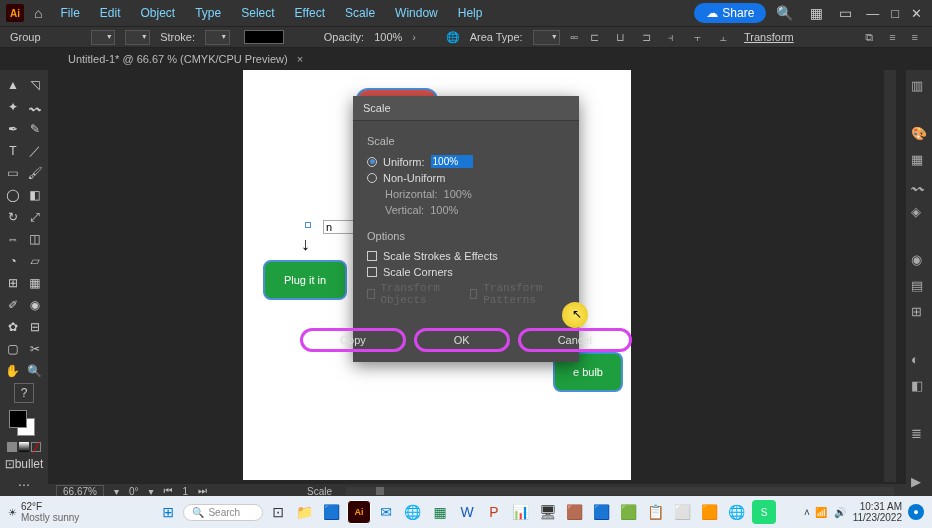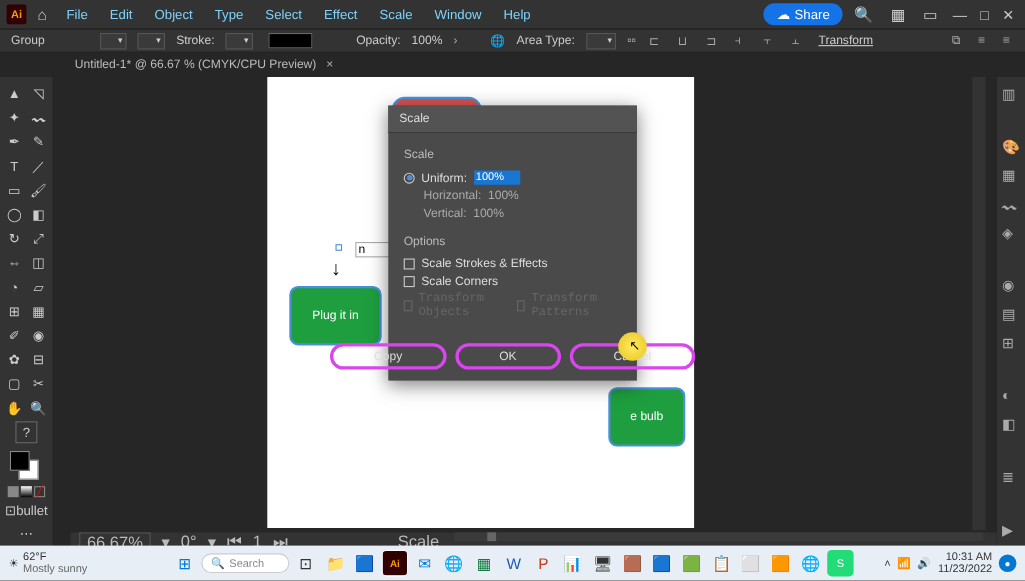--- a/index.html
+++ b/index.html
@@ -39,27 +39,27 @@
 .chip2 { position: absolute; width: 18px; height: 18px; background: #fff; border: 1px solid #888; left: 8px; top: 8px; }
 
 
 .rightdock { position: absolute; right: 0; top: 70px; width: 26px; bottom: 30px; background: #333; display: flex; flex-direction: column; align-items: center; gap: 10px; padding-top: 8px; }
 .rightdock .ric { width: 16px; height: 16px; color: #aaa; font-size: 13px; }
 .rightdock .divider { height: 12px; }
 
 
 .canvas-area { position: absolute; left: 48px; right: 26px; top: 70px; bottom: 30px; background: #262626; }
 .artboard { position: absolute; left: 195px; top: 0; width: 388px; height: 410px; background: #fff; }
-.scrollbar-bottom { position: absolute; bottom: 0; left: 16px; right: 0; height: 14px; background: #333; display: flex; align-items: flex-start; font-size: 15px; color: #bbb; gap: 10px; padding: 0 8px; }
+.scrollbar-bottom { position: absolute; bottom: 0; left: 0; right: 0; height: 14px; background: #333; display: flex; align-items: center; font-size: 10px; color: #bbb; gap: 10px; padding: 0 8px; }
 .sb-zoom { border: 1px solid #555; padding: 0 6px; }
 .scroll-v { position: absolute; right: 10px; top: 0; bottom: 16px; width: 12px; background: #333; }
 
 
 .fc-red { position: absolute; width: 82px; height: 24px; background: #d9534f; border: 2px solid #4a90d9; border-radius: 12px; }
-.fc-green { position: absolute; width: 84px; height: 54px; background: #1e9e3e; border: 2px solid #4a90d9; border-radius: 8px; color: #fff; display: flex; align-items: center; justify-content: center; font-size: 11px; }
+.fc-green { position: absolute; width: 84px; height: 40px; background: #1e9e3e; border: 2px solid #4a90d9; border-radius: 8px; color: #fff; display: flex; align-items: center; justify-content: center; font-size: 11px; }
 .arrow { position: absolute; color: #000; font-size: 18px; }
 .sel-handle { position: absolute; width: 6px; height: 6px; border: 1px solid #4a90d9; background: #fff; }
 .txt-on-canvas { position: absolute; font-size: 11px; color: #000; background: #fff; border: 1px solid #aaa; padding: 0 2px; }
 
 
 .dialog { position: absolute; left: 353px; top: 96px; width: 226px; background: #4a4a4a; box-shadow: 0 4px 16px rgba(0,0,0,0.5); font-size: 11px; color: #ddd; z-index: 10; }
 .dlg-title { background: #535353; padding: 6px 10px; border-bottom: 1px solid #3a3a3a; }
 .dlg-body { padding: 14px 14px 8px; }
 .dlg-section { font-size: 11px; color: #bbb; margin-bottom: 8px; }
 .dlg-row { display: flex; align-items: center; gap: 6px; margin: 4px 0; }
@@ -287,20 +287,24 @@
 
 <div class="dialog">
   <div class="dlg-title">Scale</div>
   <div class="dlg-body">
     <div class="dlg-section">Scale</div>
     <div class="dlg-row">
       <span class="dlg-radio on"></span>
       <span>Uniform:</span>
       <span class="dlg-input sel">100%</span>
     </div>
+    <div class="dlg-row">
+      <span class="dlg-radio"></span>
+      <span>Non-Uniform</span>
+    </div>
     <div class="dlg-row dlg-sub">
       <span>Horizontal:</span>
       <span>100%</span>
     </div>
     <div class="dlg-row dlg-sub">
       <span>Vertical:</span>
       <span>100%</span>
     </div>
 
     <div class="dlg-section" style="margin-top:14px">Options</div>

